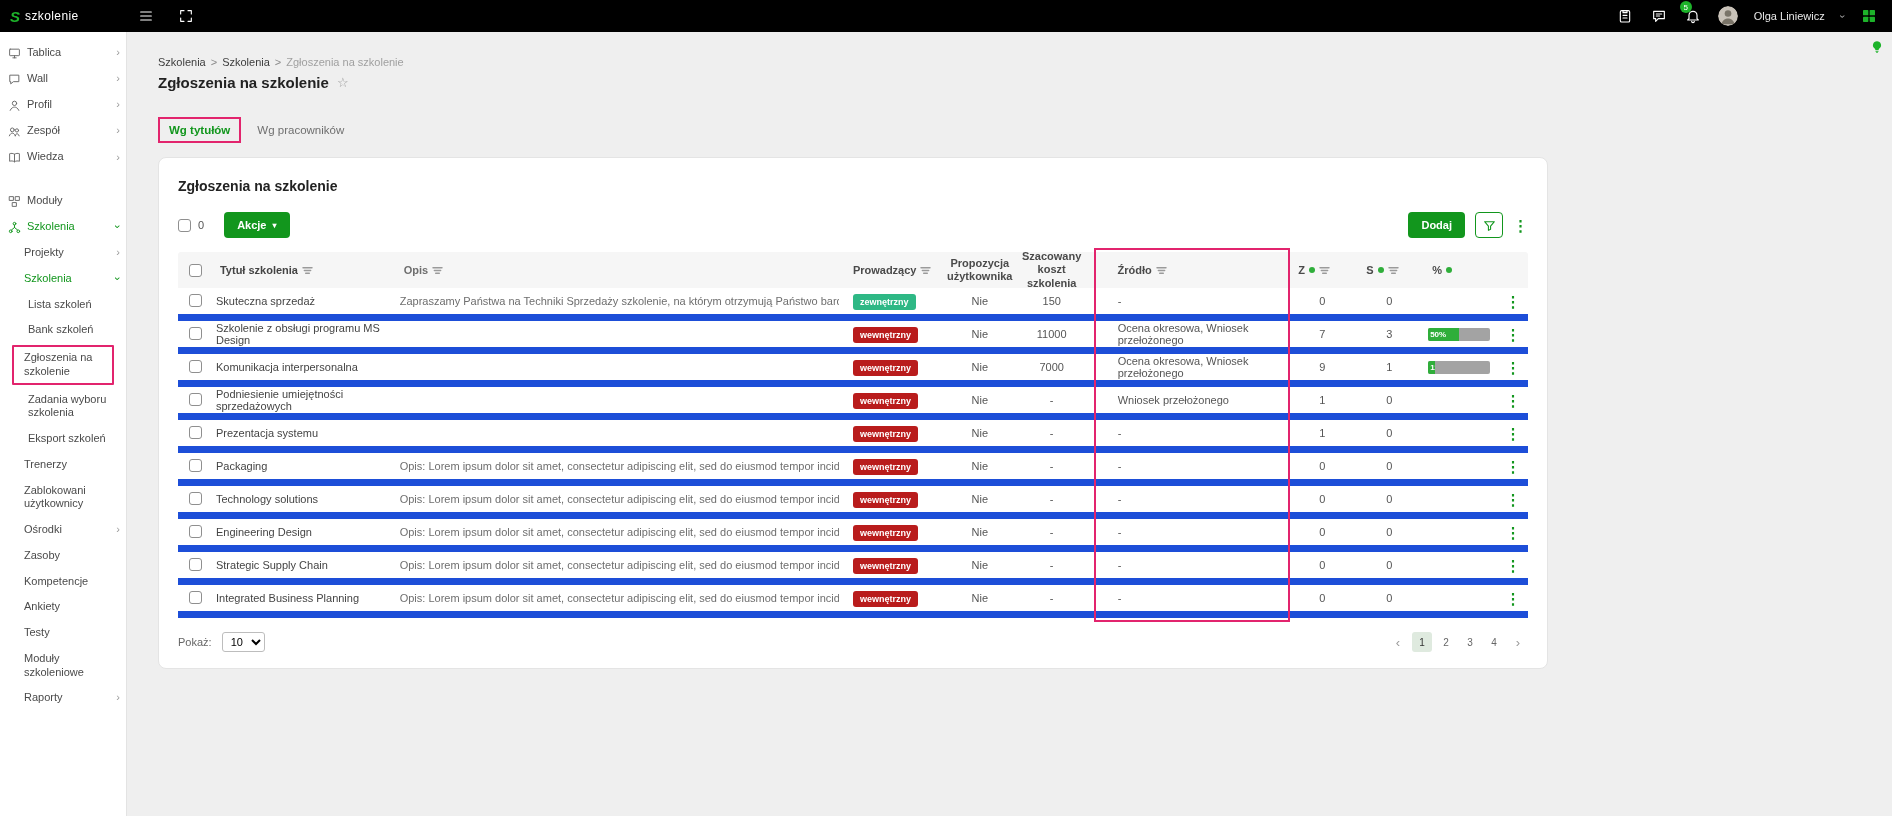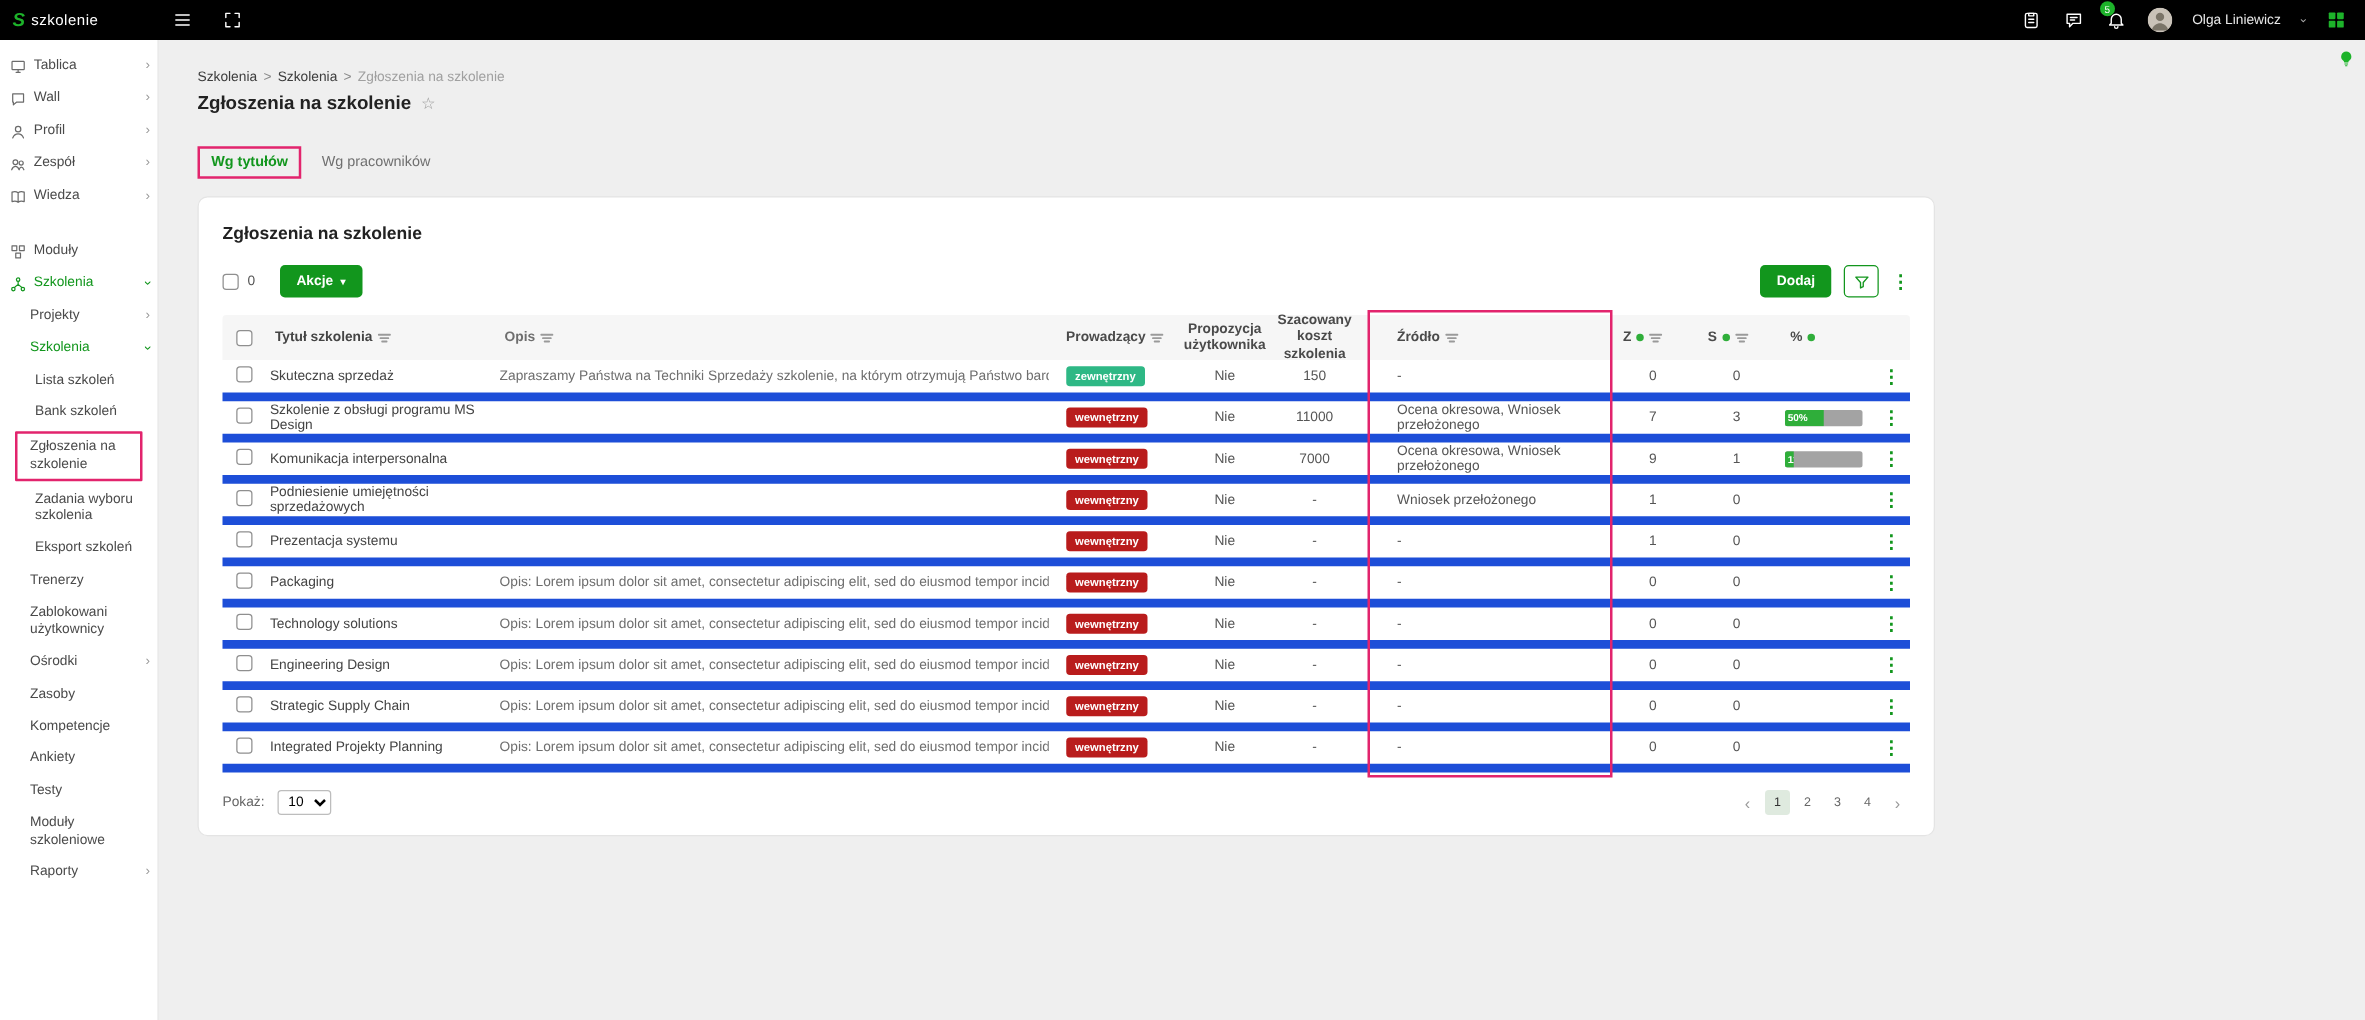--- a/index.html
+++ b/index.html
@@ -601,21 +601,21 @@
     <div class="c-z">0</div>
     <div class="c-s">0</div>
     <div class="c-pct">
       
     </div>
     <div class="c-menu"><span class="kebab">⋮</span></div>
   </div>
 
   <div class="trow">
     <div class="c-check"><span class="checkbox"></span></div>
-    <div class="c-title">Integrated Projekty Planning</div>
+    <div class="c-title">Integrated Business Planning</div>
     <div class="c-desc">Opis: Lorem ipsum dolor sit amet, consectetur adipiscing elit, sed do eiusmod tempor incididunt u...</div>
     <div class="c-lead"><span class="badge internal">wewnętrzny</span></div>
     <div class="c-prop">Nie</div>
     <div class="c-cost">-</div>
     <div class="c-src">-</div>
     <div class="c-z">0</div>
     <div class="c-s">0</div>
     <div class="c-pct">
       
     </div>

